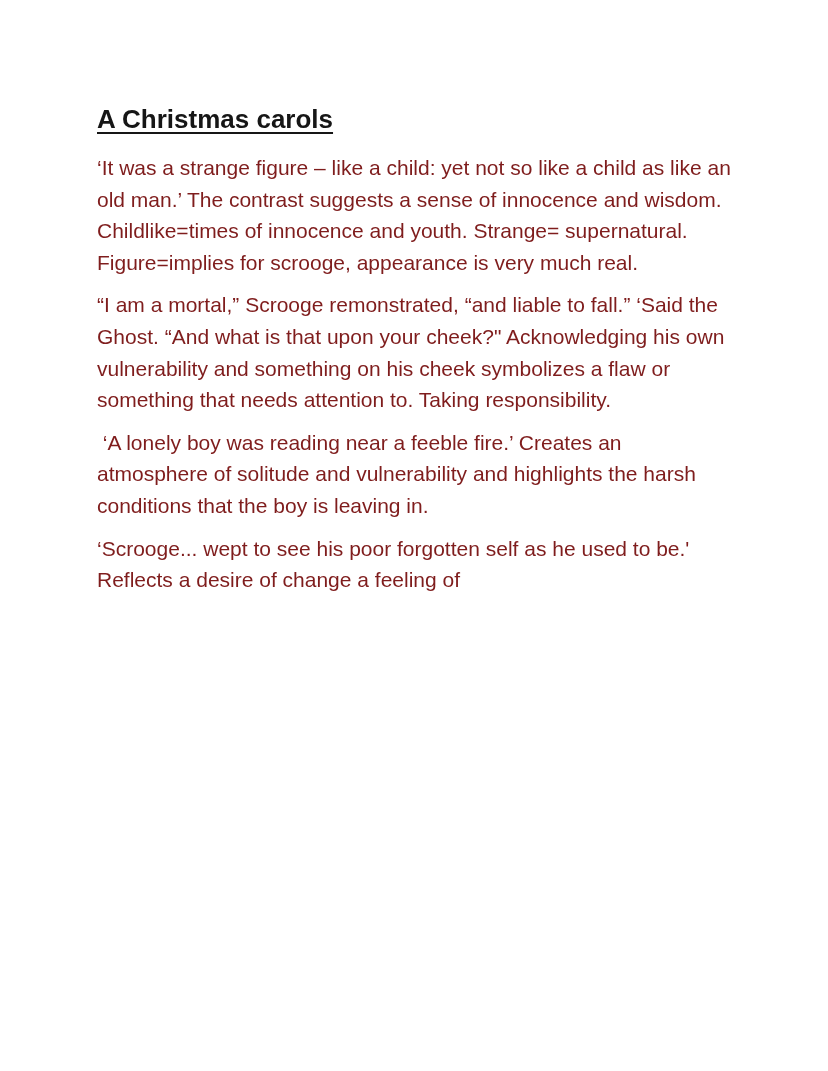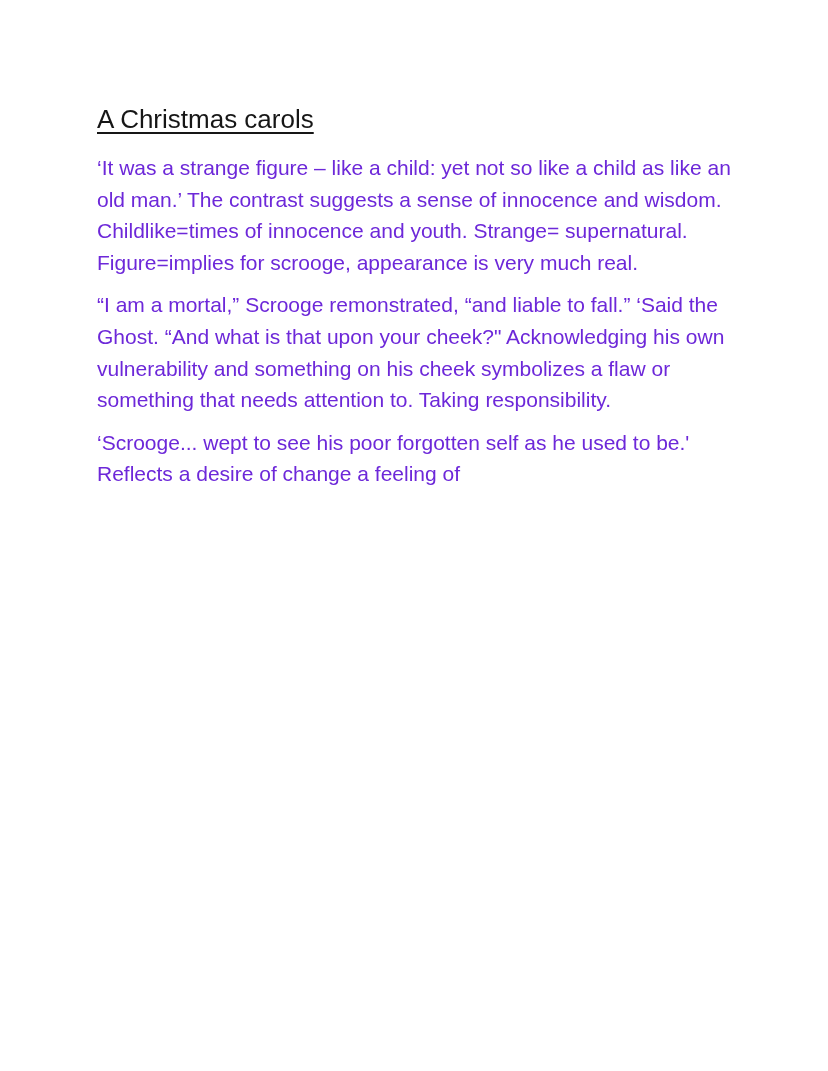--- a/index.html
+++ b/index.html
@@ -17,21 +17,21 @@
     color: #1b1b1b;
   }
   .content {
     position: absolute;
     top: 103px;
     left: 97px;
     width: 636px;
   }
   .doc-title {
     font-size: 26px;
-    font-weight: normal;
+    font-weight: bold;
     line-height: 32px;
     margin: 0 0 17px 0;
     text-decoration: underline;
     text-decoration-thickness: 2px;
     text-underline-offset: 4px;
     color: #161616;
   }
   .doc-subtitle {
     font-size: 22px;
     font-weight: bold;
@@ -41,26 +41,27 @@
     text-decoration-thickness: 2px;
     text-underline-offset: 4px;
     color: #161616;
   }
   .doc-paragraph {
     font-size: 21px;
     font-weight: normal;
     line-height: 31.6px;
     margin: 0 0 11px 0;
     white-space: pre-wrap;
-    color: #6d28d9;
+    color: #7f1d1d;
   }
 </style>
 </head>
 <body>
 
 <div class="page">
   <div class="content">
     <h1 class="doc-title">A Christmas carols</h1>
     <p class="doc-paragraph">‘It was a strange figure – like a child: yet not so like a child as like an old man.’ The contrast suggests a sense of innocence and wisdom. Childlike=times of innocence and youth. Strange= supernatural. Figure=implies for scrooge, appearance is very much real.</p>
     <p class="doc-paragraph">“I am a mortal,” Scrooge remonstrated, “and liable to fall.” ‘Said the Ghost. “And what is that upon your cheek?" Acknowledging his own vulnerability and something on his cheek symbolizes a flaw or something that needs attention to. Taking responsibility.</p>
+    <p class="doc-paragraph"> ‘A lonely boy was reading near a feeble fire.’ Creates an atmosphere of solitude and vulnerability and highlights the harsh conditions that the boy is leaving in.</p>
     <p class="doc-paragraph">‘Scrooge... wept to see his poor forgotten self as he used to be.' Reflects a desire of change a feeling of</p>
   </div>
 </div>
 
 </body></html>

